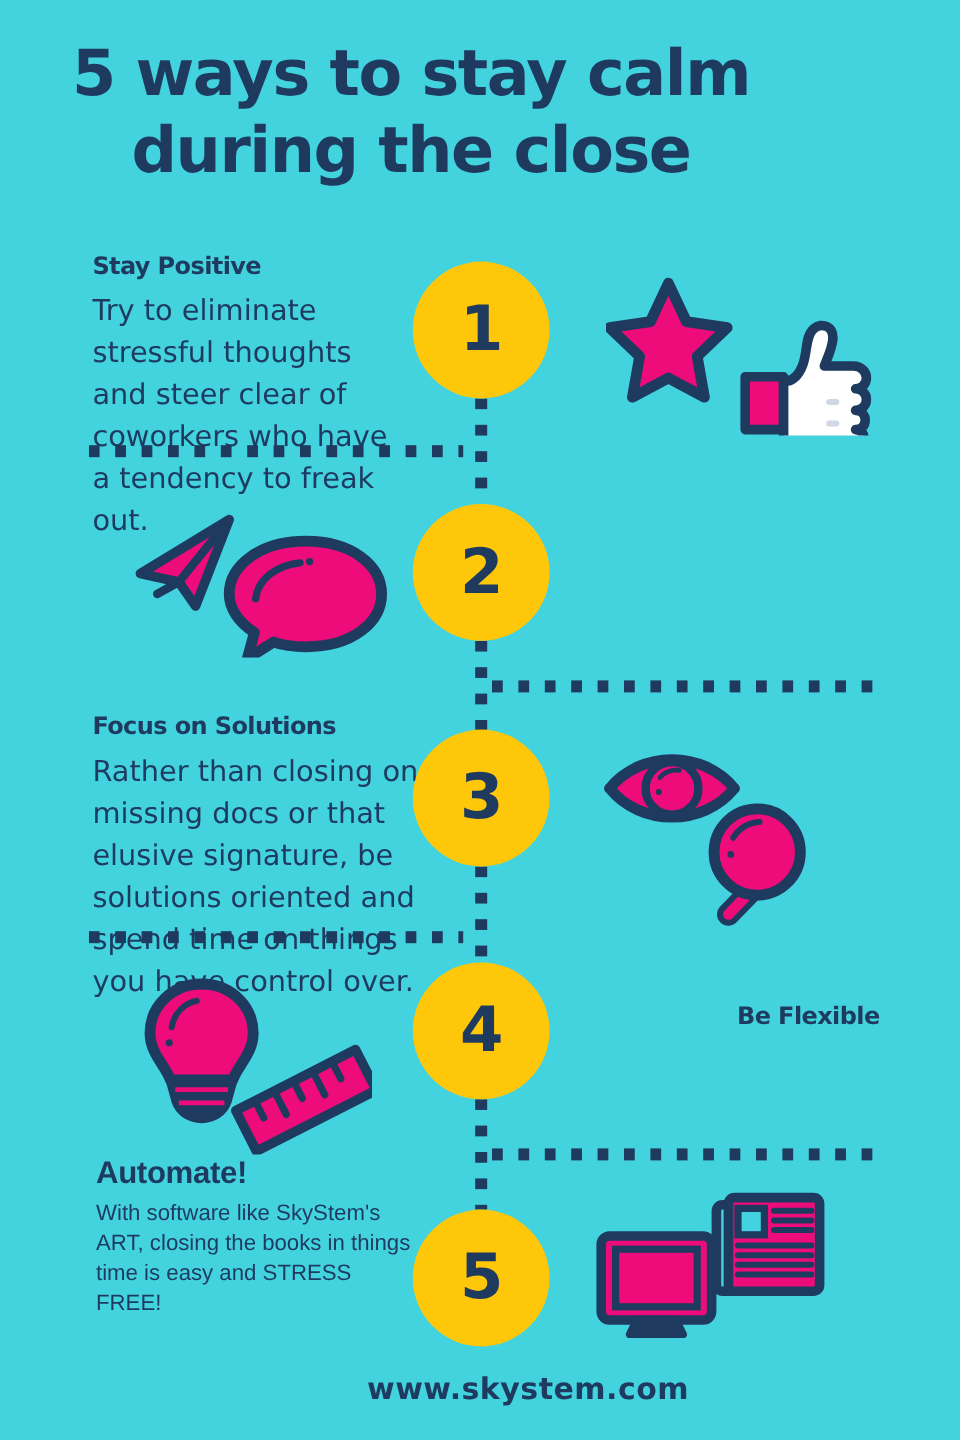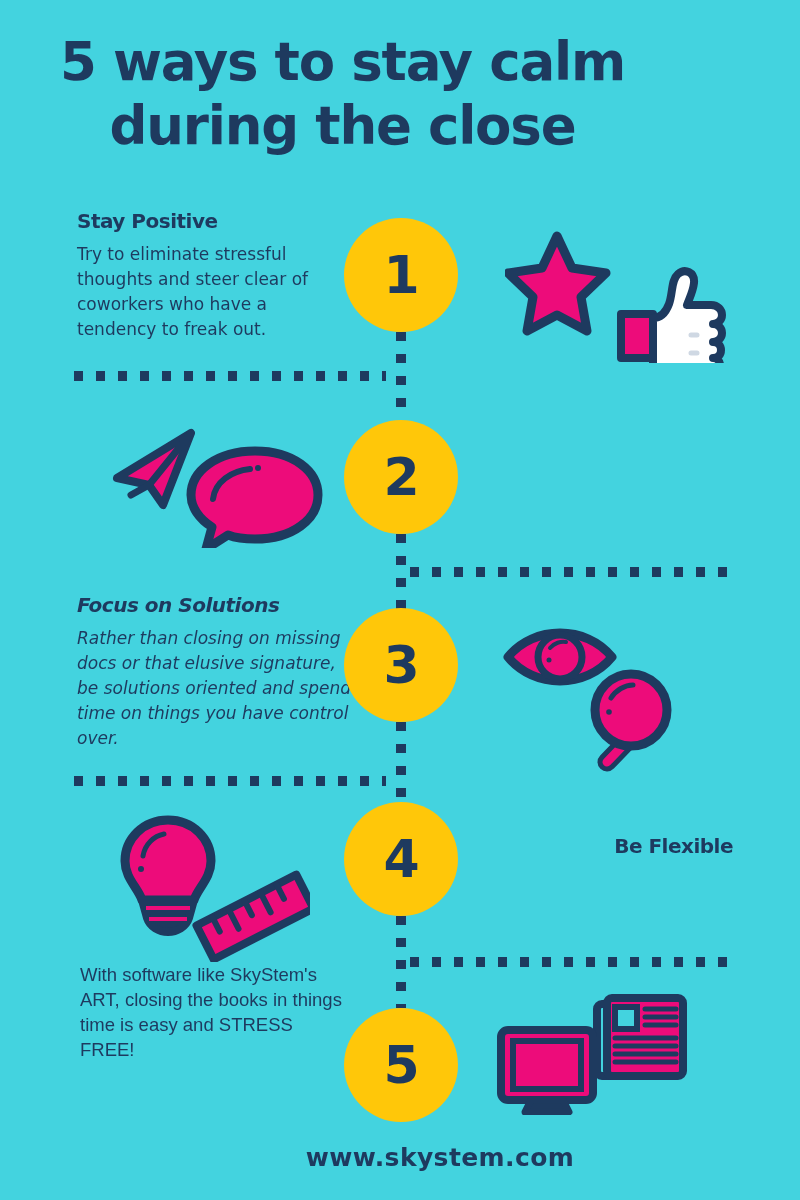--- a/index.html
+++ b/index.html
@@ -88,22 +88,22 @@
     font-family: "DejaVu Sans", sans-serif;
     font-weight: bold;
     font-size: 20px;
     line-height: 30px;
     letter-spacing: -0.5px;
     color: #1e3a5f;
     margin-bottom: 6px;
   }
   .block p {
     font-family: "DejaVu Sans", sans-serif;
-    font-size: 17px;
-    line-height: 25px;
+    font-size: 24px;
+    line-height: 35px;
     color: #1e3a5f;
   }
   .block.left { text-align: left; }
   .block.right { text-align: right; }
 
   
   .block.alt h2 { font-family: "Liberation Sans", sans-serif; font-size: 26px; letter-spacing: -0.3px; }
   .block.alt p  { font-family: "Liberation Sans", sans-serif; font-size: 18.5px; line-height: 25px; }
 
   
@@ -186,21 +186,21 @@
         <path d="M108 76 c2 -17 18 -28 37 -30" stroke="#1e3a5f" stroke-width="6" fill="none" stroke-linecap="round"></path>
         <circle cx="153" cy="45" r="3" fill="#1e3a5f"></circle>
       </g>
     </svg>
   </div>
 
   <div class="circle" style="top:608px;">
     <span class="num">3</span>
   </div>
 
-  <div class="block left" style="top:590px;left:77px;width:278px;font-style:italic;">
+  <div class="block left" style="top:590px;left:77px;width:278px;">
     <h2>Focus on Solutions</h2>
     <p>Rather than closing on missing docs or that elusive signature, be solutions oriented and spend time on things you have control over.</p>
   </div>
 
   <div class="icons" style="top:620px;left:500px;width:195px;height:155px;">
     <svg width="195" height="155" viewBox="0 0 195 155">
 
       <g>
         <path d="M8 37 C34 5 86 5 112 37 C86 69 34 69 8 37 Z" fill="#ed0c7a" stroke="#1e3a5f" stroke-width="9" stroke-linejoin="round"></path>
         <circle cx="60" cy="37" r="22" fill="#ed0c7a" stroke="#1e3a5f" stroke-width="7"></circle>
@@ -242,20 +242,21 @@
         <path d="M102 86 v16 M120 86 v22 M138 86 v16 M156 86 v22 M174 86 v16" stroke="#1e3a5f" stroke-width="6" stroke-linecap="round"></path>
       </g>
     </svg>
   </div>
 
   <div class="circle" style="top:1008px;">
     <span class="num">5</span>
   </div>
 
   <div class="block left alt" style="top:962px;left:80px;width:268px;">
+    <h2>Automate!</h2>
     <p>With software like SkyStem's ART, closing the books in things time is easy and STRESS FREE!</p>
   </div>
 
   <div class="icons" style="top:990px;left:495px;width:195px;height:125px;">
     <svg width="195" height="125" viewBox="0 0 195 125">
 
       <g>
         <rect x="102" y="14" width="72" height="72" rx="5" fill="#43d3df" stroke="#1e3a5f" stroke-width="8"></rect>
         <rect x="112" y="8" width="76" height="78" rx="5" fill="#ed0c7a" stroke="#1e3a5f" stroke-width="8"></rect>
         <rect x="120" y="17" width="22" height="22" fill="#43d3df" stroke="#1e3a5f" stroke-width="6"></rect>

